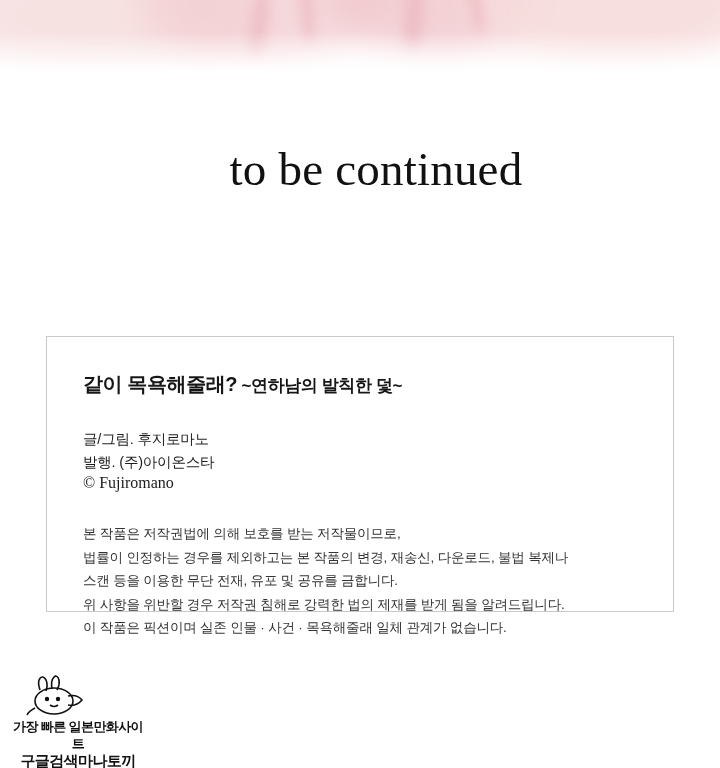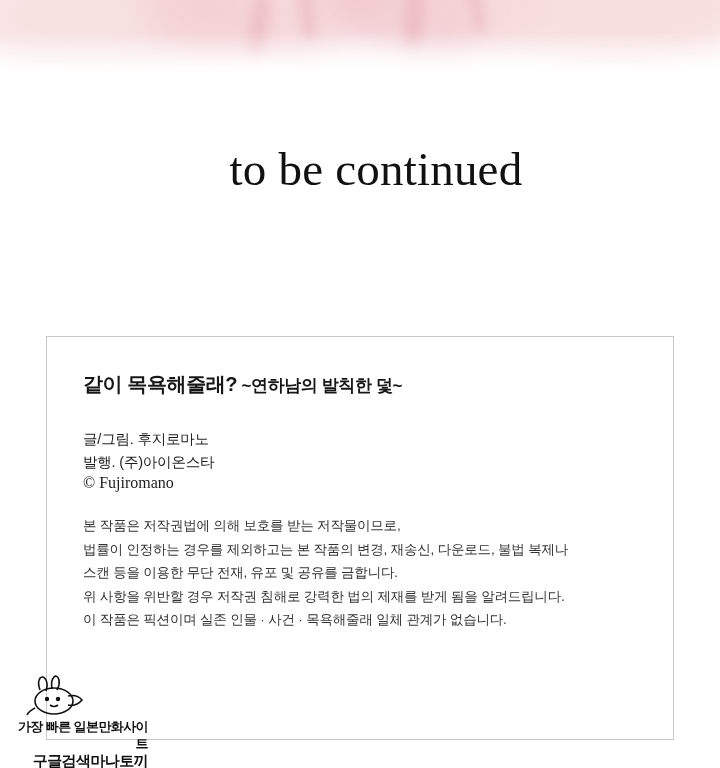--- a/index.html
+++ b/index.html
@@ -91,21 +91,21 @@
     color: #111111;
     white-space: nowrap;
   }
 
   
   .credits {
     position: absolute;
     left: 46px;
     top: 336px;
     width: 628px;
-    height: 404px;
+    height: 276px;
     box-sizing: border-box;
     border: 1px solid #c9c9c9;
     background: #ffffff;
     padding: 34px 36px 0 36px;
   }
   .credit-title {
     font-size: 20px;
     font-weight: bold;
     color: #161616;
     letter-spacing: -0.4px;
@@ -121,21 +121,21 @@
     color: #1c1c1c;
     letter-spacing: -0.2px;
     line-height: 23px;
     margin: 0;
   }
   .credit-block-staff { }
   .copyright {
     font-family: "Liberation Serif", serif;
     font-size: 16px;
     color: #1c1c1c;
-    margin: 0 0 22px 0;
+    margin: 0 0 30px 0;
   }
   .license {
     font-size: 14.5px;
     font-weight: bold;
     color: #141414;
     letter-spacing: -0.3px;
     margin: 0 0 26px 0;
   }
   .legal {
     font-size: 13.5px;
@@ -163,21 +163,21 @@
   .wm-bunny {
     position: absolute;
     left: 0; top: 0;
     width: 64px; height: 46px;
   }
   .wm-text {
     position: absolute;
     left: 0;
     top: 48px;
     width: 140px;
-    text-align: right;
+    text-align: center;
     color: #111111;
     font-weight: bold;
     letter-spacing: -0.6px;
     line-height: 17px;
   }
   .wm-line1 { font-size: 13px; }
   .wm-line2 { font-size: 15px; }
 </style>
 </head>
 <body>

